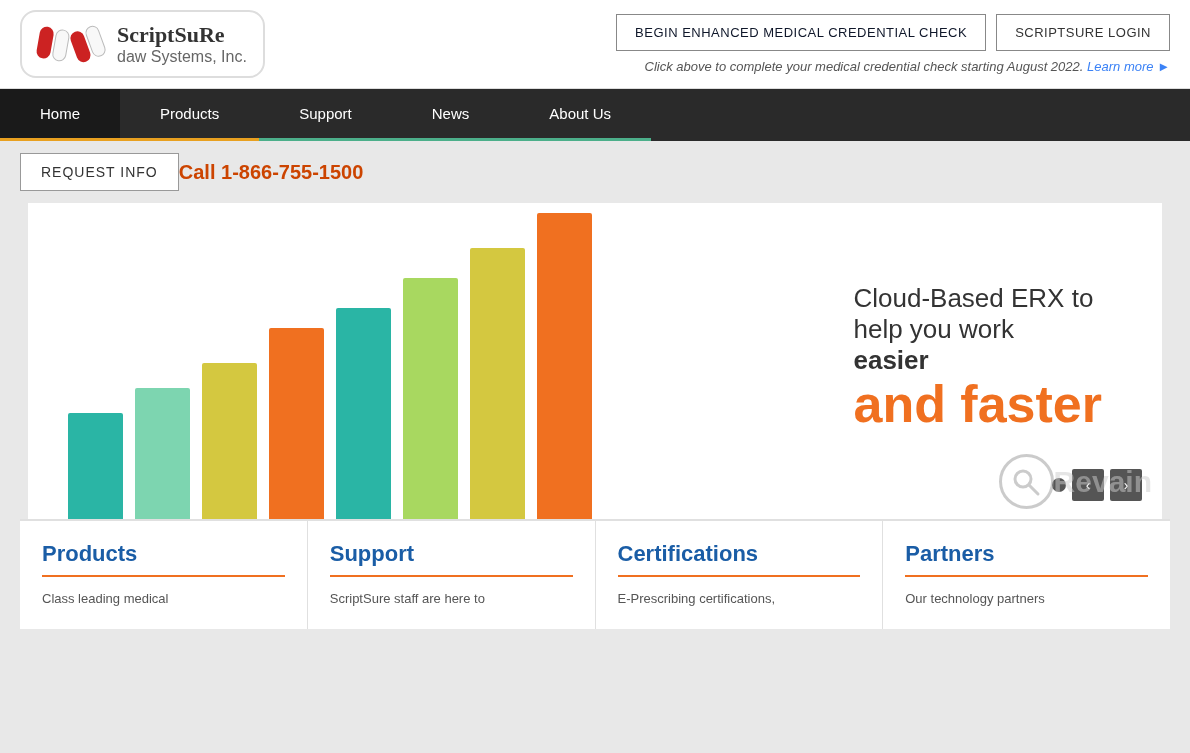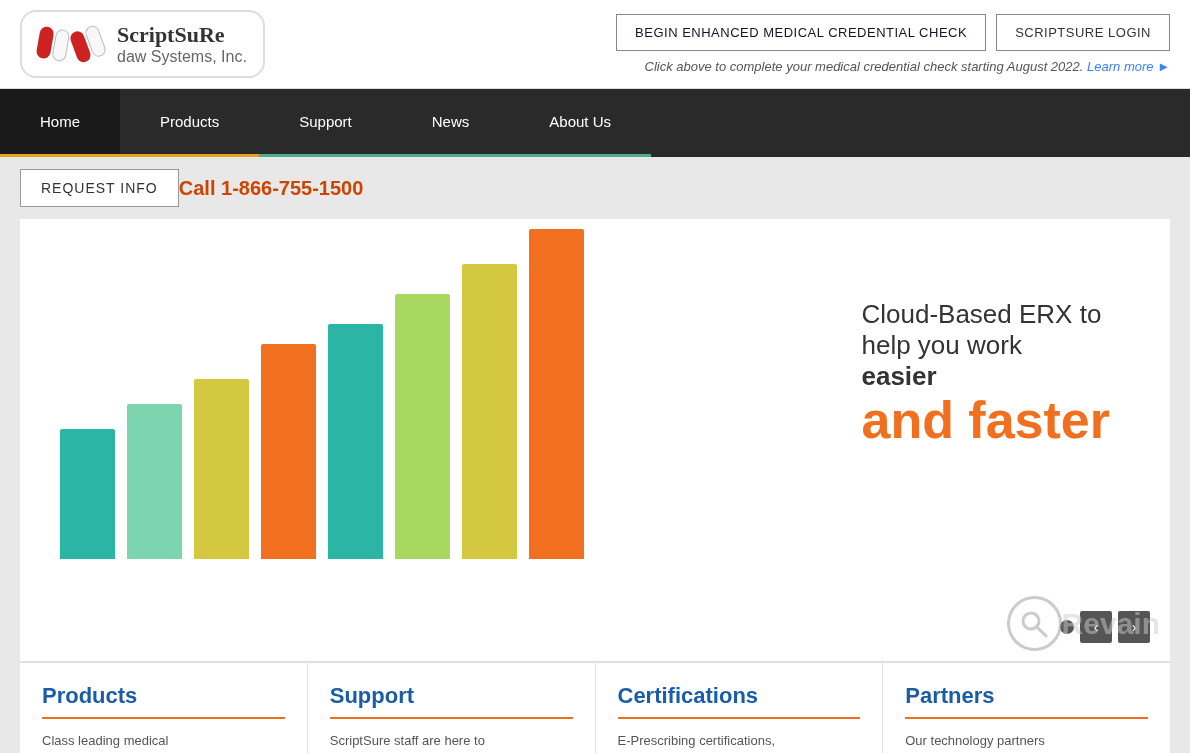--- a/index.html
+++ b/index.html
@@ -11,21 +11,21 @@
     .logo-pills { display: flex; gap: 3px; align-items: center; }
     .header-right { display: flex; flex-direction: column; align-items: flex-end; gap: 8px; }
     .header-buttons { display: flex; gap: 10px; }
     .btn-credential { border: 1px solid #888; background: #fff; padding: 10px 18px; font-size: 13px; cursor: pointer; letter-spacing: 0.5px; color: #0f172a; }
     .btn-login { border: 1px solid #888; background: #fff; padding: 10px 18px; font-size: 13px; cursor: pointer; letter-spacing: 0.5px; color: #333; }
     .header-subtext { font-size: 13px; color: #555; font-style: italic; }
     .header-subtext a { color: #3b82f6; text-decoration: none; }
 
     
     nav { background: #2a2a2a; display: flex; }
-    .nav-item { padding: 24px 40px; color: #fff; font-size: 15px; cursor: pointer; border-bottom: 3px solid transparent; position: relative; }
+    .nav-item { padding: 16px 40px; color: #fff; font-size: 15px; cursor: pointer; border-bottom: 3px solid transparent; position: relative; }
     .nav-item.products { border-bottom: 3px solid #e8a020; }
     .nav-item.support { border-bottom: 3px solid #4caf8a; }
     .nav-item.news { border-bottom: 3px solid #4caf8a; }
     .nav-item.aboutus { border-bottom: 3px solid #4caf8a; }
     .nav-item.contactus { border-bottom: 3px solid #1a5da6; }
     .nav-item.home { border-bottom: 3px solid #e8a020; background: #1a1a1a; }
 
     
     .action-bar { padding: 12px 20px; display: flex; align-items: center; background: #e8e8e8; }
     .btn-request { border: 1px solid #999; background: #fff; padding: 10px 20px; font-size: 14px; cursor: pointer; color: #333; letter-spacing: 1px; }
@@ -101,21 +101,21 @@
   <div class="nav-item support">Support</div>
   <div class="nav-item news">News</div>
   <div class="nav-item aboutus">About Us</div>
 </nav>
 
 <div class="action-bar">
   <button class="btn-request">REQUEST INFO</button>
   <span class="phone-text">Call 1-866-755-1500</span>
 </div>
 
-<div class="hero" style="margin: 0 20px; background:#fff; position:relative; height:442px; overflow:hidden;">
+<div class="hero" style="margin: 0 28px; background:#fff; position:relative; height:316px; overflow:hidden;">
 
   <div class="chart-area">
     <div class="bar bar-1"></div>
     <div class="bar bar-2"></div>
     <div class="bar bar-3"></div>
     <div class="bar bar-4"></div>
     <div class="bar bar-5"></div>
     <div class="bar bar-6"></div>
     <div class="bar bar-7"></div>
     <div class="bar bar-8"></div>

